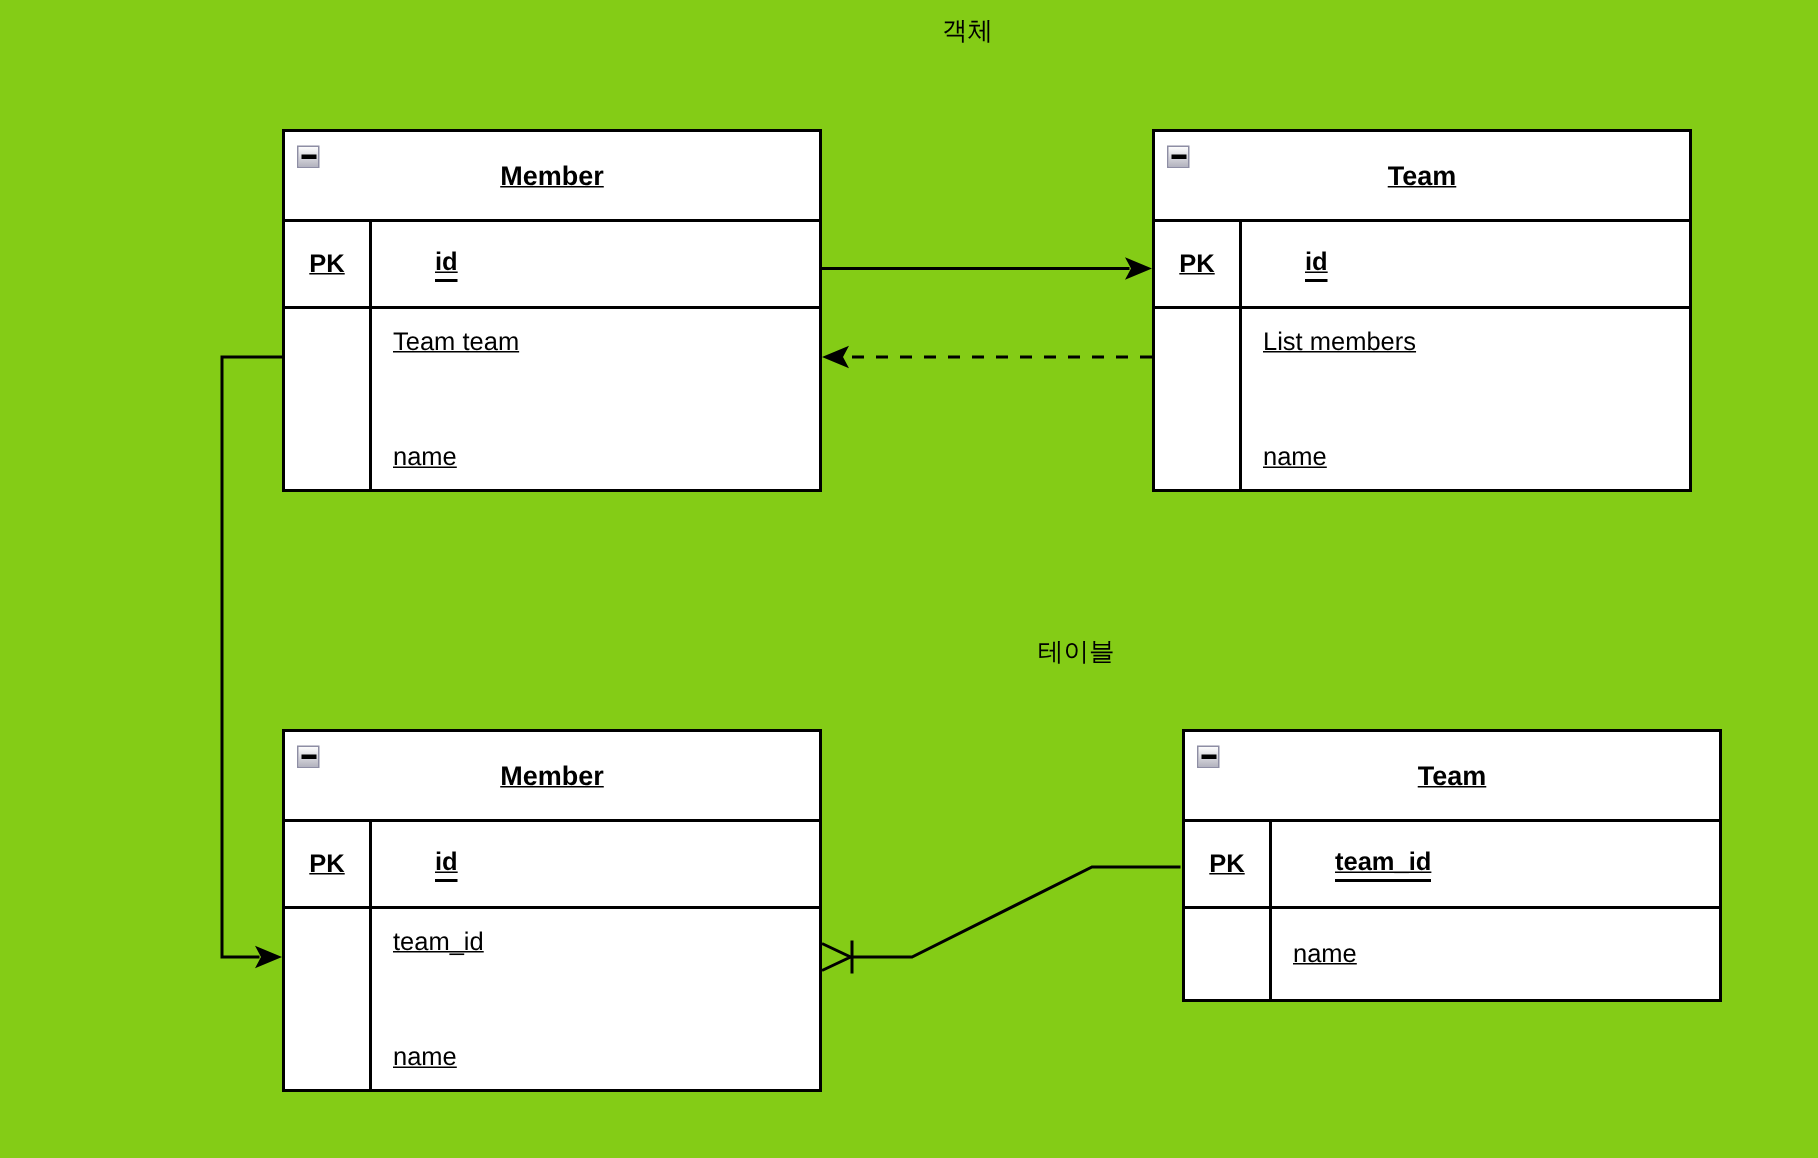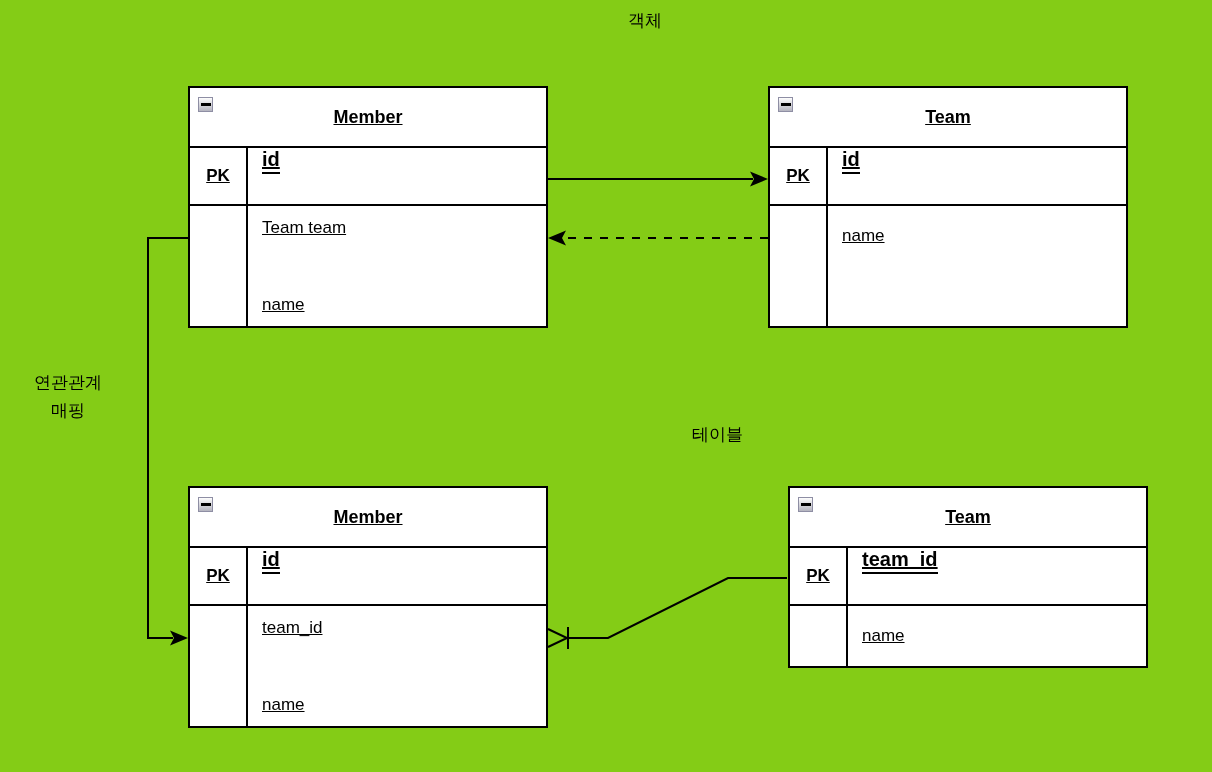--- a/index.html
+++ b/index.html
@@ -69,23 +69,24 @@
     border-right: 2px solid #000;
     display: flex;
     align-items: center;
     justify-content: center;
     font-weight: bold;
     font-size: 17px;
   }
   .cell-val {
     flex: 1;
     display: flex;
-    align-items: flex-start;
+    align-items: center;
     padding-left: 14px;
-    font-size: 20px;
+    font-size: 17px;
+    margin-left: 28px;
   }
   .pk-text {
     font-weight: bold;
     border-bottom: 2px solid #000;
     padding-bottom: 1px;
   }
   .row-attrs { flex: 1; display: flex; }
   .attrs-key { width: 58px; flex: none; border-right: 2px solid #000; }
   .attrs-list { flex: 1; display: flex; flex-direction: column; gap: 34px; }
   .attr-item {
@@ -112,22 +113,20 @@
     pointer-events: none;
   }
 </style>
 </head>
 <body>
 
 <div class="canvas">
 
   <div class="section-label" id="label-object">객체</div>
   <div class="section-label" id="label-table">테이블</div>
-  <div class="section-label" id="label-mapping">연관관계
-매핑</div>
 
   <div class="entity" id="entity-member-object">
     <div class="entity-header">
       <span class="collapse-btn"></span>
       <span>Member</span>
     </div>
     <div class="row-pk">
       <div class="cell-key">PK</div>
       <div class="cell-val">
         <span class="pk-text">id</span>
@@ -149,20 +148,21 @@
     </div>
     <div class="row-pk">
       <div class="cell-key">PK</div>
       <div class="cell-val">
         <span class="pk-text">id</span>
       </div>
     </div>
     <div class="row-attrs">
       <div class="attrs-key"></div>
       <div class="attrs-list">
+        <div class="attr-item">List members</div>
         <div class="attr-item">name</div>
       </div>
     </div>
   </div>
 
   <div class="entity" id="entity-member-table">
     <div class="entity-header">
       <span class="collapse-btn"></span>
       <span>Member</span>
     </div>

